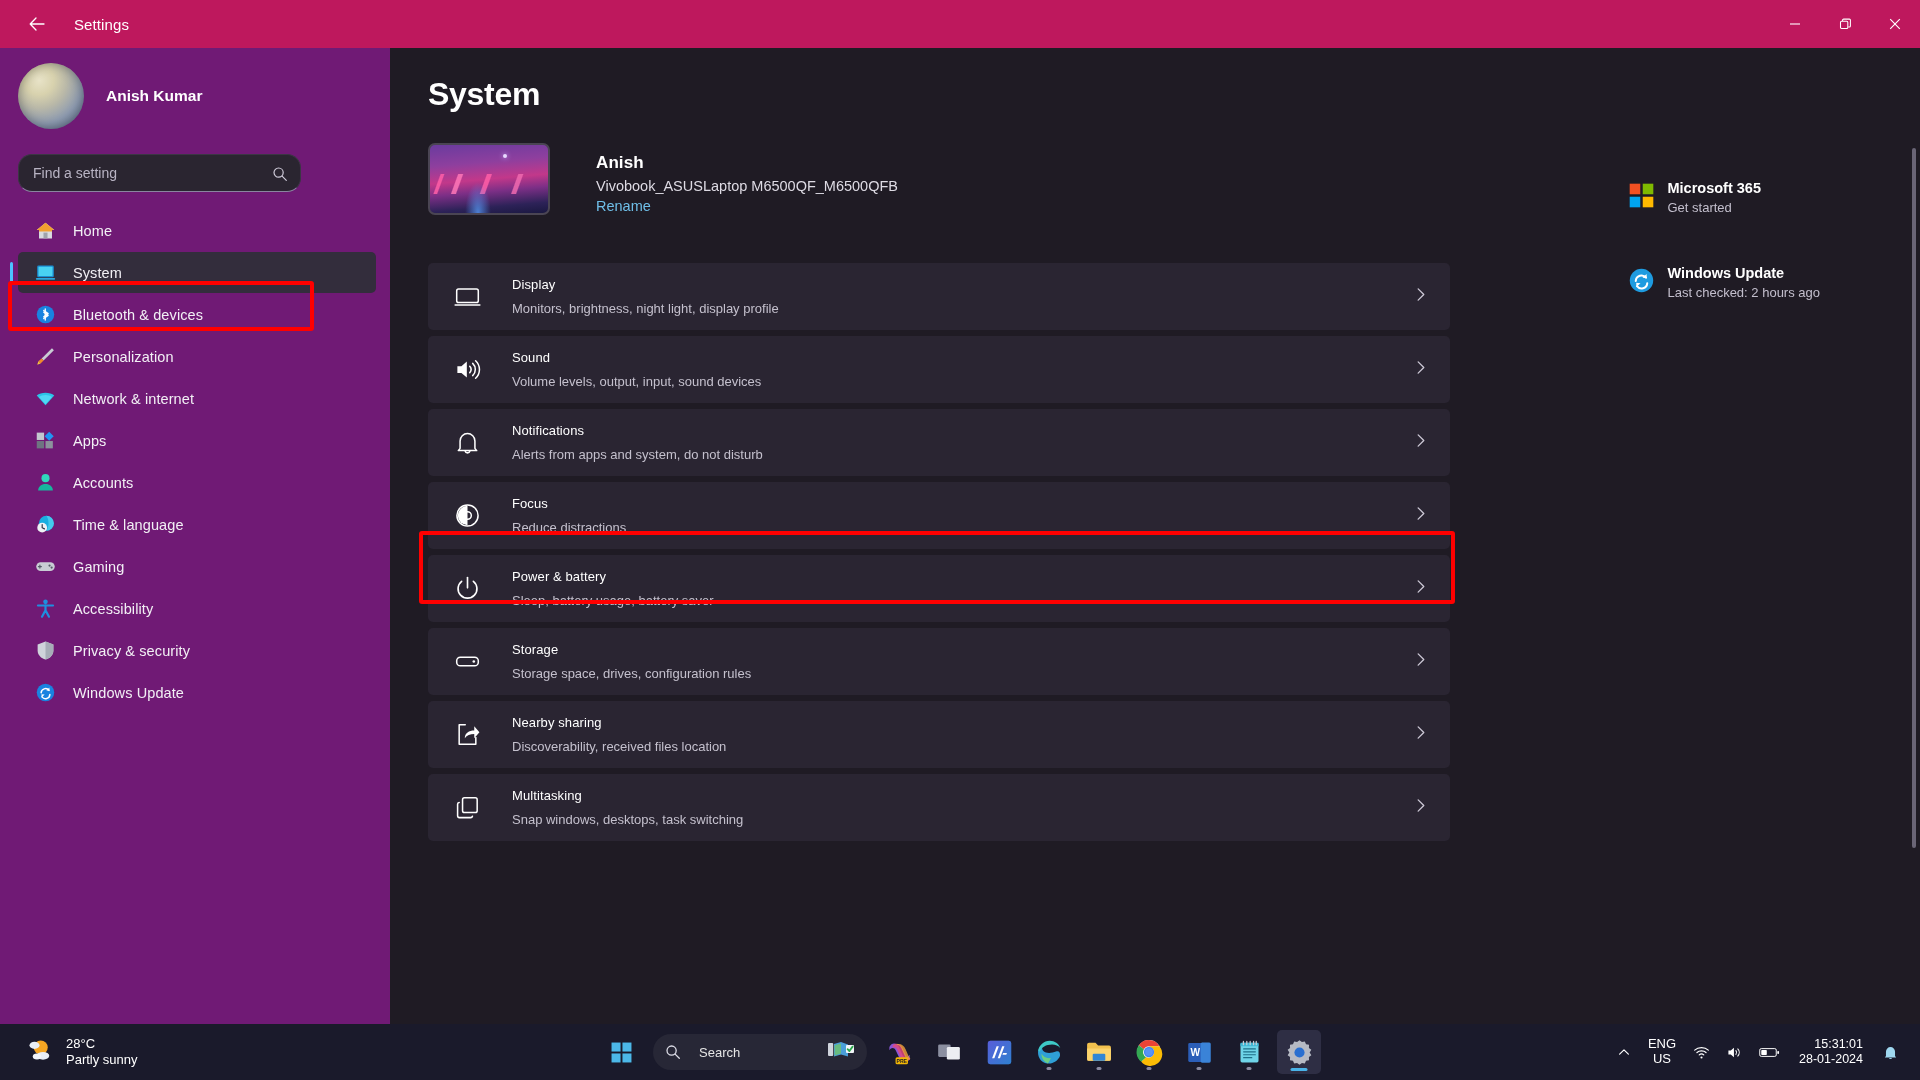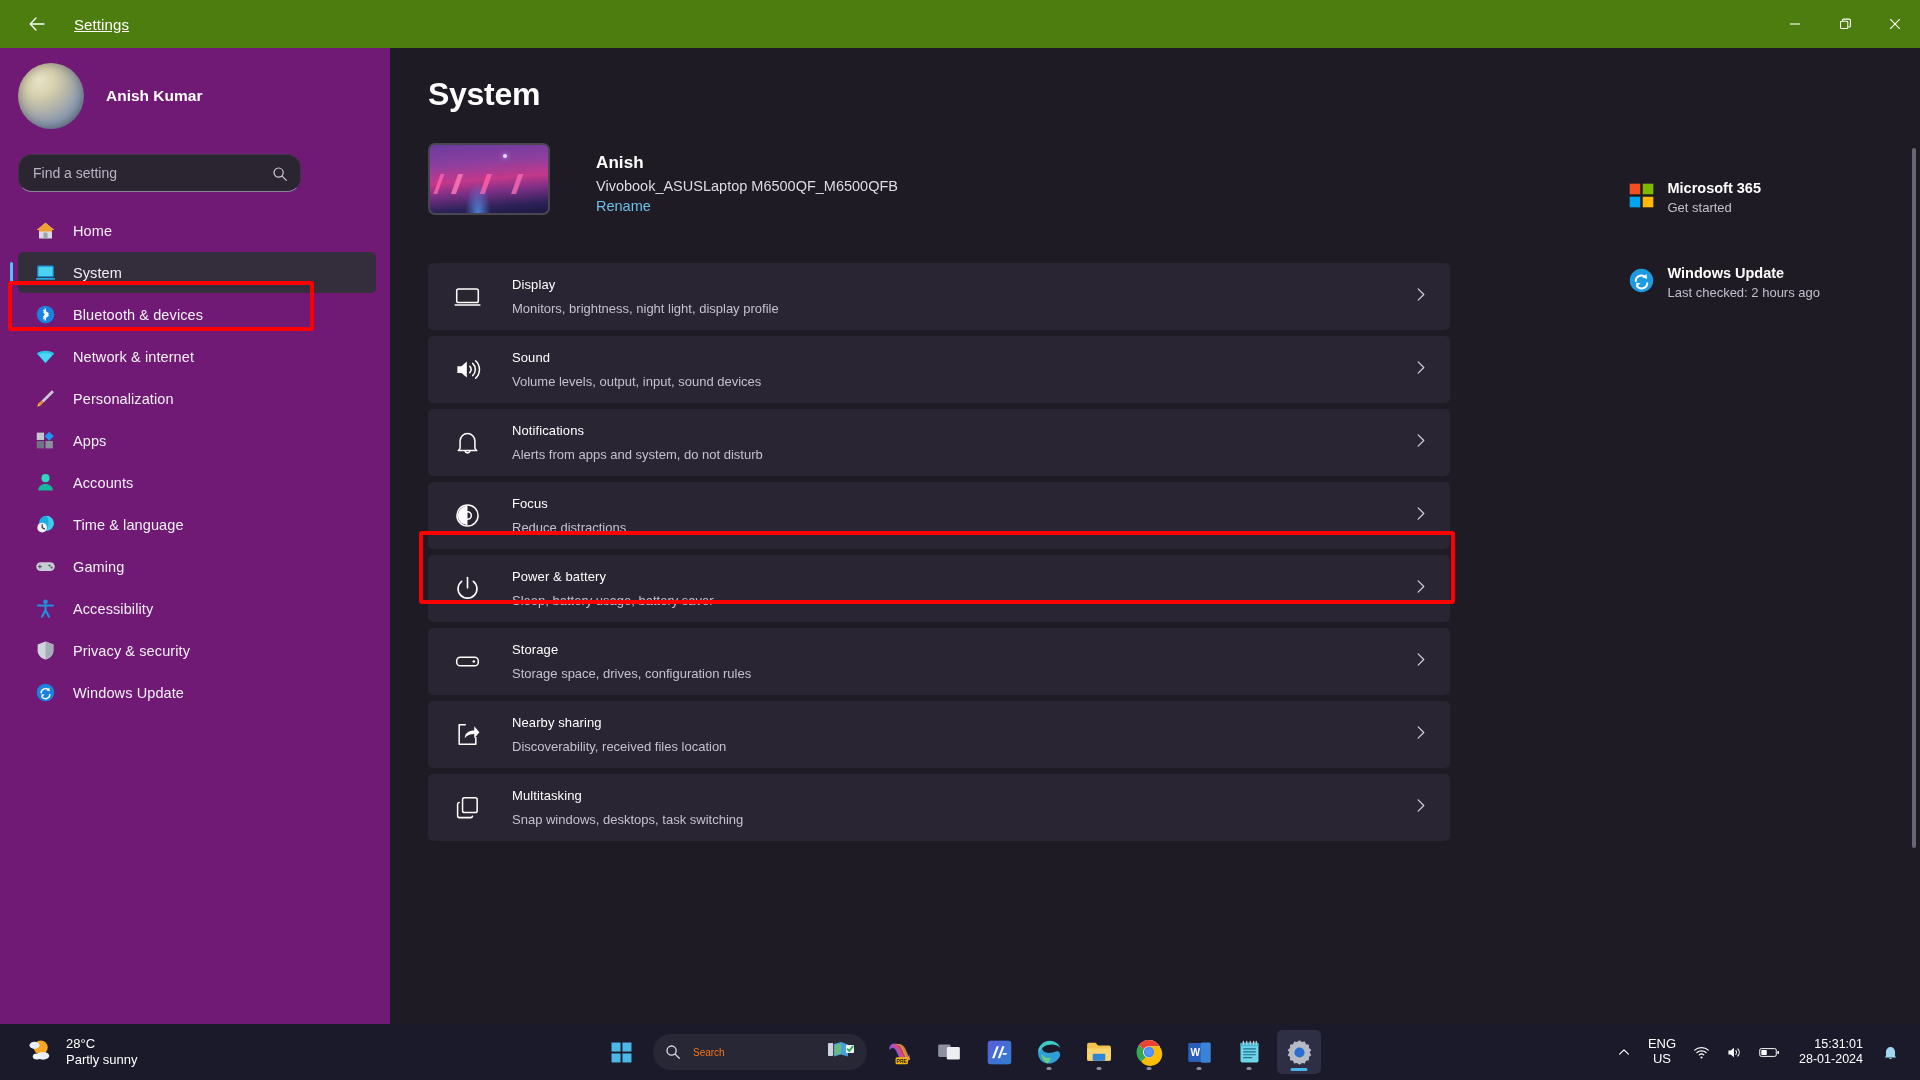--- a/index.html
+++ b/index.html
@@ -8,22 +8,22 @@
     background:#1f1b24;
     font-family:"Liberation Sans", sans-serif;
     color:#ffffff;
     -webkit-font-smoothing:antialiased;
   }
   #app { position:relative; width:1920px; height:1080px; }
 
   
   .titlebar {
     position:absolute; top:0; left:0; width:1920px; height:48px;
-    background:#4d7c0f;
-    display:flex; align-items:center;text-decoration:underline;
+    background:#be185d;
+    display:flex; align-items:center;
   }
   .back-btn {
     width:42px; height:34px; margin-left:16px;
     display:flex; align-items:center; justify-content:center;
     border-radius:5px; cursor:pointer;
   }
   .win-title {
     font-size:15px; color:#ffffff; margin-left:16px; letter-spacing:.1px;
   }
   .wincontrols { margin-left:auto; display:flex; height:48px; }
@@ -177,21 +177,21 @@
   }
   .tb-btn .udot {
     position:absolute; bottom:4px; left:50%; transform:translateX(-50%);
     width:5px; height:3px; border-radius:2px; background:#8a8aa0;
   }
   .tb-search {
     width:214px; height:36px; background:#272736; border-radius:18px;
     display:flex; align-items:center; padding:0 12px; cursor:pointer;
     margin:0 4px;
   }
-  .tb-search-label { font-size:10px; color:#f97316; margin-left:12px; }
+  .tb-search-label { font-size:13px; color:#e5e5e5; margin-left:18px; }
   .tb-right {
     position:absolute; right:0; display:flex; align-items:center; height:56px;
     padding-right:14px; gap:2px;
   }
   .tray-ic {
     height:40px; padding:0 7px; border-radius:4px; cursor:pointer;
     display:flex; align-items:center; justify-content:center;
   }
   .lang { text-align:center; line-height:1.15; font-size:13px; color:#ffffff; padding:0 8px; }
   .clock {
@@ -277,36 +277,36 @@
             <path d="M10 7.4 L15 11 L10 14.6 M10 9.4 L15 13 L10 16.6" stroke="#ffffff" stroke-width="1.5" fill="none" stroke-linejoin="round" stroke-linecap="round"></path>
             <path d="M11.7 5.6 V18.4" stroke="#ffffff" stroke-width="1.5" stroke-linecap="round"></path>
           </svg>
         </span>
         <span class="navlabel">Bluetooth &amp; devices</span>
       </div>
 
       <div class="navitem">
         <span class="navicon">
           <svg width="21" height="21" viewBox="0 0 24 24">
-            <path d="M2 8.6 C6.6 4.2 17.4 4.2 22 8.6 L12 19.8 Z" fill="#2bc4e8"></path>
-            <path d="M4.6 10.2 C8 7.1 16 7.1 19.4 10.2 L12 18.6 Z" fill="#4fd8f5"></path>
-          </svg>
-        </span>
-        <span class="navlabel">Network &amp; internet</span>
-      </div>
-
-      <div class="navitem">
-        <span class="navicon">
-          <svg width="21" height="21" viewBox="0 0 24 24">
             <path d="M19.4 2.6 L21.6 4.8 L9.8 16.6 L7.6 14.4 Z" fill="#c9ccd4"></path>
             <path d="M7.6 14.4 L9.8 16.6 L6.4 20 L3.8 17.4 Z" fill="#f08a2a"></path>
             <path d="M3.8 17.4 L6.4 20 L2.6 21.4 Z" fill="#f5c542"></path>
           </svg>
         </span>
         <span class="navlabel">Personalization</span>
+      </div>
+
+      <div class="navitem">
+        <span class="navicon">
+          <svg width="21" height="21" viewBox="0 0 24 24">
+            <path d="M2 8.6 C6.6 4.2 17.4 4.2 22 8.6 L12 19.8 Z" fill="#2bc4e8"></path>
+            <path d="M4.6 10.2 C8 7.1 16 7.1 19.4 10.2 L12 18.6 Z" fill="#4fd8f5"></path>
+          </svg>
+        </span>
+        <span class="navlabel">Network &amp; internet</span>
       </div>
 
       <div class="navitem">
         <span class="navicon">
           <svg width="21" height="21" viewBox="0 0 24 24">
             <rect x="2" y="3" width="8.4" height="8.4" fill="#c3c7ce"></rect>
             <rect x="2" y="12.6" width="8.4" height="8.4" fill="#6e7581"></rect>
             <rect x="12" y="12.6" width="8.4" height="8.4" fill="#8c929c"></rect>
             <path d="M16.2 2 L21.4 7.2 L16.2 12.4 L11 7.2 Z" fill="#2196f3"></path>
           </svg>

